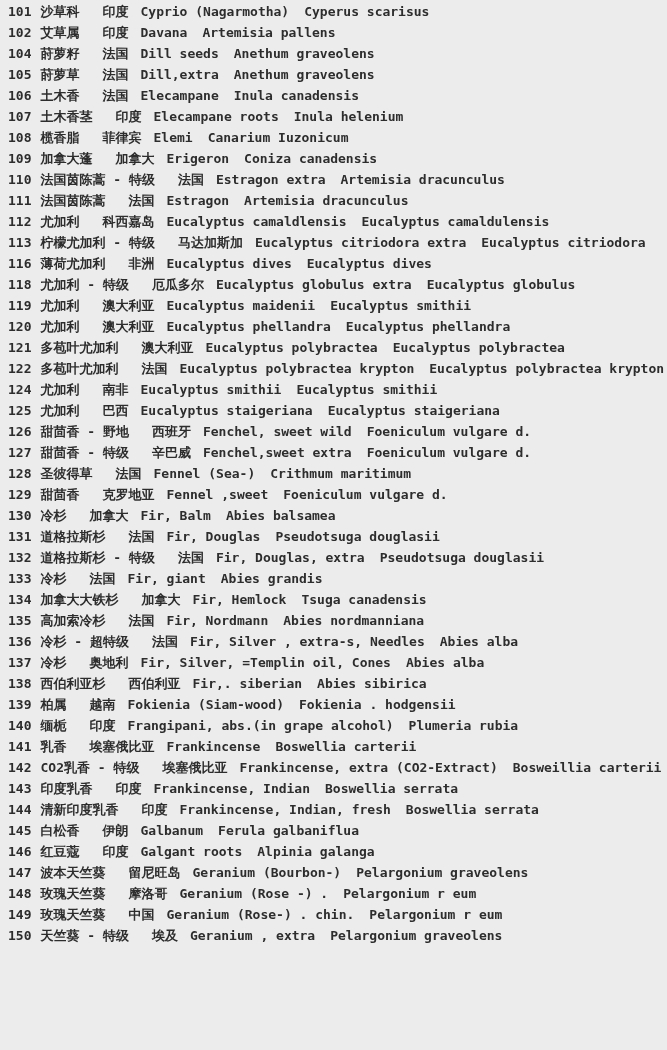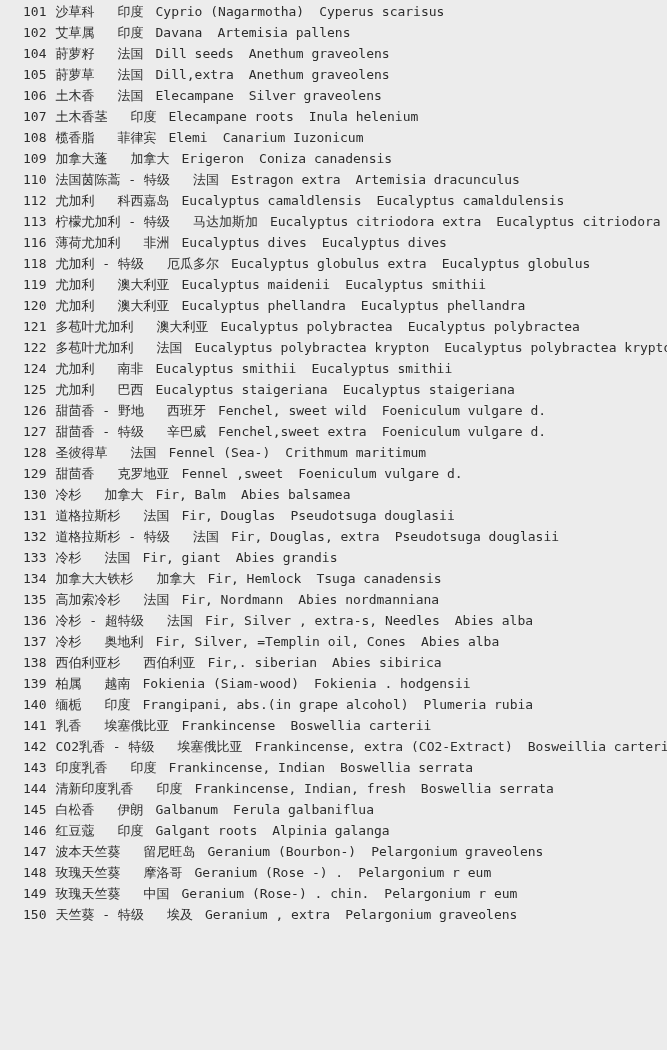--- a/index.html
+++ b/index.html
@@ -8,21 +8,22 @@
     background: #ececec;
   }
   body {
     width: 667px;
     height: 1050px;
     overflow: hidden;
     font-family: "DejaVu Sans Mono", "Liberation Mono", monospace;
     color: #2d2d2d;
   }
   #oil-list {
-    padding: 1px 0 0 23px;
+    padding: 1px 0 0 8px;
+    font-weight: bold;
   }
   .row {
     height: 21px;
     line-height: 21px;
     white-space: nowrap;
     font-size: 13px;
   }
   .row span { display: inline-block; vertical-align: top; }
   .num    { min-width: 23px; margin-right: 9px; }
   .cn     { margin-right: 23px; }
@@ -31,25 +32,26 @@
   .latin  { margin-right: 0; }
 </style>
 </head>
 <body>
 
 <div id="oil-list">
     <div class="row"><span class="num">101</span><span class="cn">沙草科</span><span class="origin">印度</span><span class="en">Cyprio (Nagarmotha)</span><span class="latin">Cyperus scarisus</span></div>
     <div class="row"><span class="num">102</span><span class="cn">艾草属</span><span class="origin">印度</span><span class="en">Davana</span><span class="latin">Artemisia pallens</span></div>
     <div class="row"><span class="num">104</span><span class="cn">莳萝籽</span><span class="origin">法国</span><span class="en">Dill seeds</span><span class="latin">Anethum graveolens</span></div>
     <div class="row"><span class="num">105</span><span class="cn">莳萝草</span><span class="origin">法国</span><span class="en">Dill,extra</span><span class="latin">Anethum graveolens</span></div>
-    <div class="row"><span class="num">106</span><span class="cn">土木香</span><span class="origin">法国</span><span class="en">Elecampane</span><span class="latin">Silver graveolens</span></div>
+    <div class="row"><span class="num">106</span><span class="cn">土木香</span><span class="origin">法国</span><span class="en">Elecampane</span><span class="latin">Inula canadensis</span></div>
     <div class="row"><span class="num">107</span><span class="cn">土木香茎</span><span class="origin">印度</span><span class="en">Elecampane roots</span><span class="latin">Inula helenium</span></div>
     <div class="row"><span class="num">108</span><span class="cn">榄香脂</span><span class="origin">菲律宾</span><span class="en">Elemi</span><span class="latin">Canarium Iuzonicum</span></div>
     <div class="row"><span class="num">109</span><span class="cn">加拿大蓬</span><span class="origin">加拿大</span><span class="en">Erigeron</span><span class="latin">Coniza canadensis</span></div>
     <div class="row"><span class="num">110</span><span class="cn">法国茵陈蒿 - 特级</span><span class="origin">法国</span><span class="en">Estragon extra</span><span class="latin">Artemisia dracunculus</span></div>
+    <div class="row"><span class="num">111</span><span class="cn">法国茵陈蒿</span><span class="origin">法国</span><span class="en">Estragon</span><span class="latin">Artemisia dracunculus</span></div>
     <div class="row"><span class="num">112</span><span class="cn">尤加利</span><span class="origin">科西嘉岛</span><span class="en">Eucalyptus camaldlensis</span><span class="latin">Eucalyptus camaldulensis</span></div>
     <div class="row"><span class="num">113</span><span class="cn">柠檬尤加利 - 特级</span><span class="origin">马达加斯加</span><span class="en">Eucalyptus citriodora extra</span><span class="latin">Eucalyptus citriodora</span></div>
     <div class="row"><span class="num">116</span><span class="cn">薄荷尤加利</span><span class="origin">非洲</span><span class="en">Eucalyptus dives</span><span class="latin">Eucalyptus dives</span></div>
     <div class="row"><span class="num">118</span><span class="cn">尤加利 - 特级</span><span class="origin">厄瓜多尔</span><span class="en">Eucalyptus globulus extra</span><span class="latin">Eucalyptus globulus</span></div>
     <div class="row"><span class="num">119</span><span class="cn">尤加利</span><span class="origin">澳大利亚</span><span class="en">Eucalyptus maidenii</span><span class="latin">Eucalyptus smithii</span></div>
     <div class="row"><span class="num">120</span><span class="cn">尤加利</span><span class="origin">澳大利亚</span><span class="en">Eucalyptus phellandra</span><span class="latin">Eucalyptus phellandra</span></div>
     <div class="row"><span class="num">121</span><span class="cn">多苞叶尤加利</span><span class="origin">澳大利亚</span><span class="en">Eucalyptus polybractea</span><span class="latin">Eucalyptus polybractea</span></div>
     <div class="row"><span class="num">122</span><span class="cn">多苞叶尤加利</span><span class="origin">法国</span><span class="en">Eucalyptus polybractea krypton</span><span class="latin">Eucalyptus polybractea krypton</span></div>
     <div class="row"><span class="num">124</span><span class="cn">尤加利</span><span class="origin">南非</span><span class="en">Eucalyptus smithii</span><span class="latin">Eucalyptus smithii</span></div>
     <div class="row"><span class="num">125</span><span class="cn">尤加利</span><span class="origin">巴西</span><span class="en">Eucalyptus staigeriana</span><span class="latin">Eucalyptus staigeriana</span></div>

